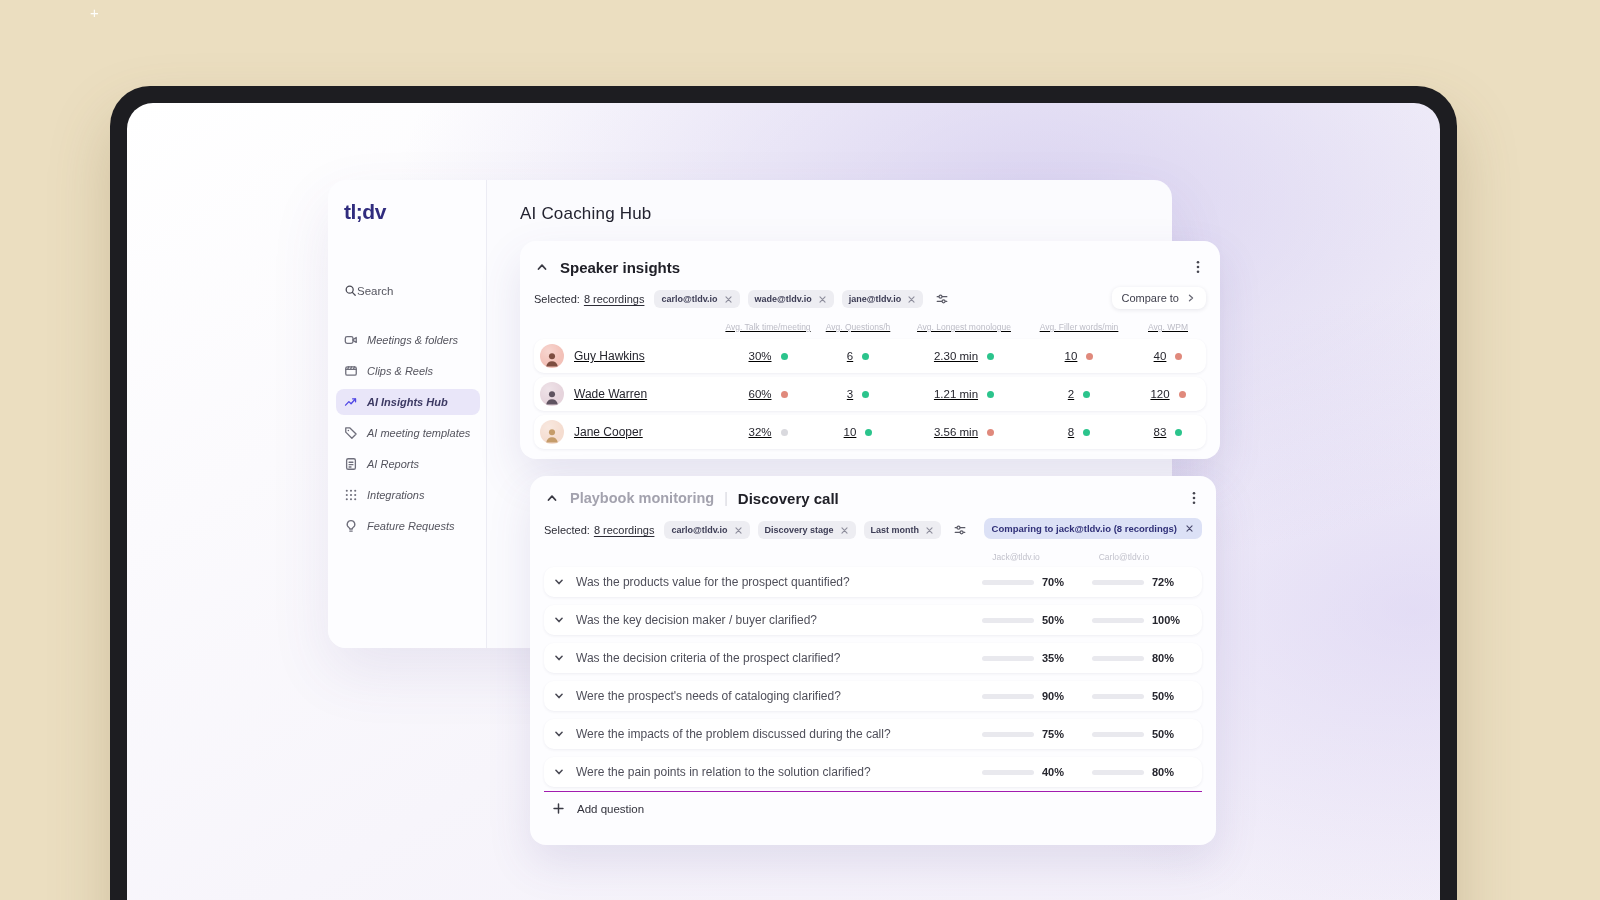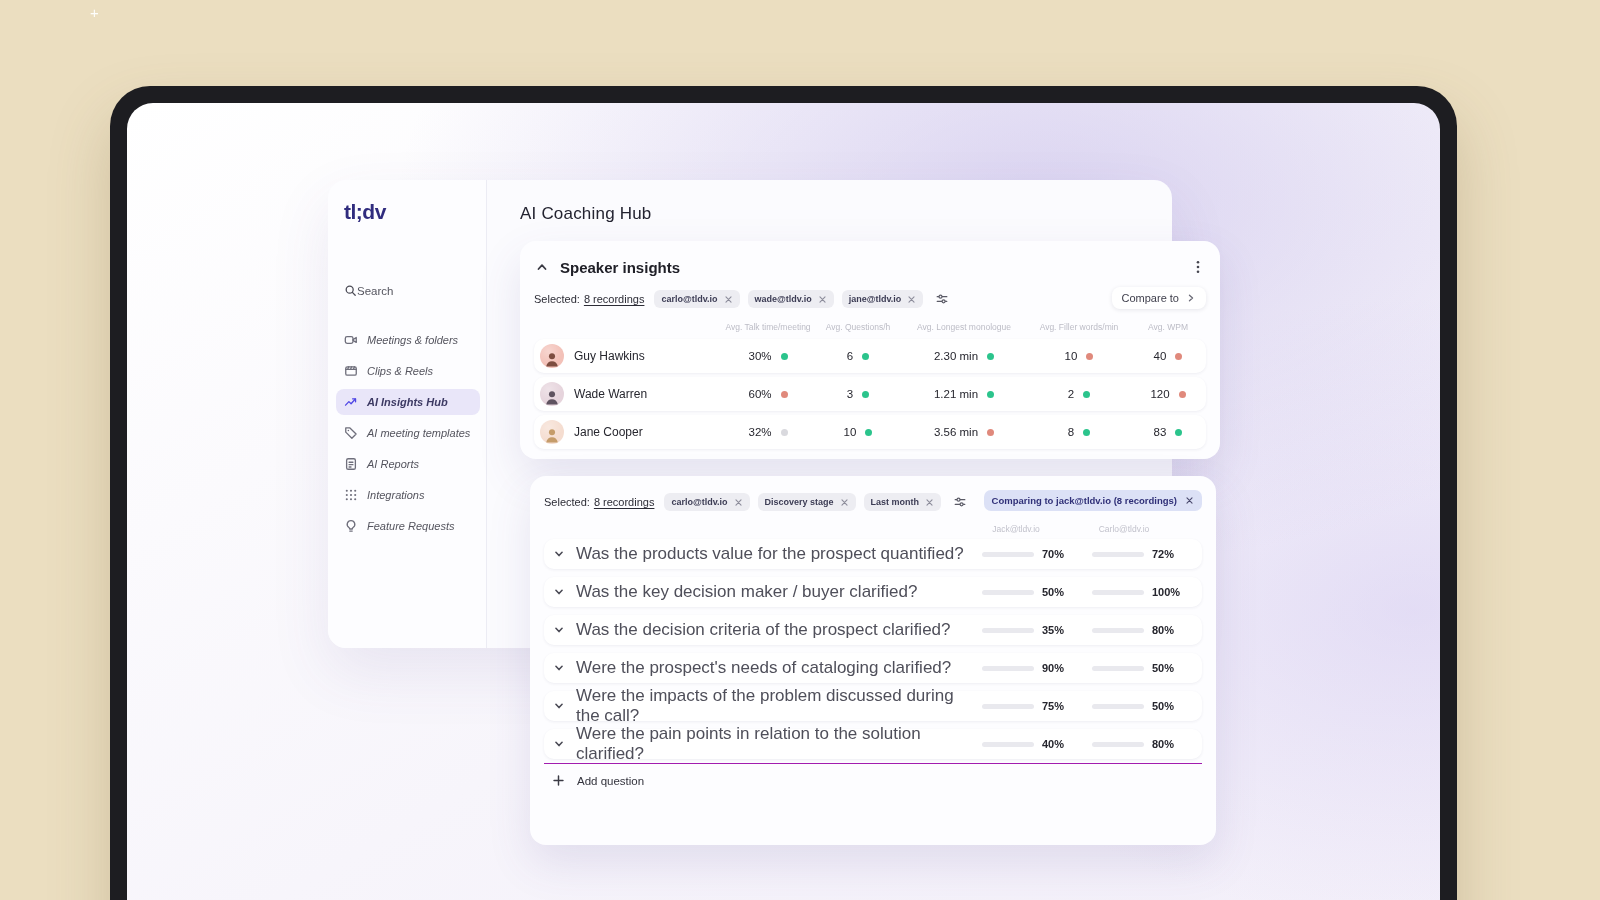--- a/index.html
+++ b/index.html
@@ -41,40 +41,40 @@
   .sel-count{font-size:11px;color:#2c2c36;text-decoration:underline;text-underline-offset:2px;cursor:pointer;margin-left:-6px;}
   .chips{display:flex;gap:8px;align-items:center;}
   .chip{display:flex;align-items:center;gap:6px;background:#ededf2;border-radius:6px;padding:4px 7px;font-size:9px;font-weight:bold;color:#3d3d55;cursor:pointer;white-space:nowrap;}
   .chip .x{width:9px;height:9px;color:#8d8d9b;cursor:pointer;flex:none;}
   .filter-icn{width:14px;height:14px;color:#5a5a66;cursor:pointer;margin-left:2px;flex:none;}
   .compare-btn{position:absolute;right:0;top:0;display:flex;align-items:center;gap:7px;background:#ffffff;border-radius:8px;padding:5px 10px;font-size:11px;color:#3f3f4c;box-shadow:0 1px 4px rgba(30,30,60,.10);cursor:pointer;}
   .chev-r{width:10px;height:10px;color:#6a6a76;flex:none;}
   .comparing-chip{position:absolute;right:0;top:0;display:flex;align-items:center;gap:8px;border-radius:6px;padding:5px 8px;font-size:9.5px;font-weight:bold;cursor:pointer;white-space:nowrap;}
   .comparing-chip .x{width:9px;height:9px;color:#4a4a6e;cursor:pointer;flex:none;}
 
-  .si-grid{display:grid;grid-template-columns:186px 96px 84px 128px 102px 76px;align-items:center;}
+  .si-grid{display:grid;grid-template-columns:186px 96px 84px 128px 102px 76px;align-items:center;text-decoration:underline;}
   .si-head{margin-top:8px;height:16px;}
   .col-label{font-size:8.5px;color:#bcbcc6;text-align:center;white-space:nowrap;}
   .si-rows{margin-top:4px;display:flex;flex-direction:column;gap:4px;}
   .si-row{height:34px;background:#fff;border-radius:10px;box-shadow:0 1px 3px rgba(40,40,90,.07);cursor:pointer;}
   .si-name-cell{display:flex;align-items:center;gap:10px;padding-left:6px;}
   .avatar{width:24px;height:24px;border-radius:50%;overflow:hidden;display:flex;align-items:flex-end;justify-content:center;flex:none;}
   .avatar svg{width:18px;height:18px;}
   .s-name{font-size:12px;color:#26262e;font-weight:500;}
   .metric{display:flex;align-items:center;justify-content:center;gap:9px;}
   .m-val{font-size:11.5px;color:#26262e;font-weight:500;}
   .dot{width:7px;height:7px;border-radius:50%;flex:none;}
 
   .q-cols{display:flex;align-items:center;margin-top:8px;height:13px;}
   .q-cols .spacer{flex:1;}
   .q-col-label{font-size:8.5px;color:#c2c2cc;text-align:center;white-space:nowrap;}
   .q-list{margin-top:4px;display:flex;flex-direction:column;gap:8px;}
   .q-row{height:30px;background:#fff;border-radius:10px;box-shadow:0 1px 3px rgba(40,40,90,.07);display:flex;align-items:center;padding:0 6px 0 8px;gap:10px;cursor:pointer;}
   .q-chev{width:14px;height:14px;color:#4a4a55;flex:none;}
-  .q-text{flex:1;font-size:17px;color:#4f4f5a;}
+  .q-text{flex:1;font-size:12px;color:#4f4f5a;}
   .bar-group{display:flex;align-items:center;gap:8px;flex:none;}
   .bar-group.left{width:100px;}
   .bar-group.right{width:104px;}
   .track{width:52px;height:5px;border-radius:3px;background:#e9e9ee;overflow:hidden;flex:none;}
   .fill{height:100%;border-radius:3px;}
   .pct{font-size:11px;font-weight:600;color:#26262e;}
   .add-row{margin-top:4px;height:34px;border-top:1px solid #a21caf;display:flex;align-items:center;gap:12px;padding-left:8px;cursor:pointer;}
   .add-plus{width:13px;height:13px;color:#3a3a44;flex:none;}
   .add-label{font-size:11.5px;color:#33333d;font-weight:500;}
 </style>
@@ -343,20 +343,37 @@
           </div>
           <div class="metric">
             <span class="m-val">83</span>
             <span class="dot" style="background: rgb(43, 196, 140);"></span>
           </div>
         </div>
       </div>
   </section>
 
   <section class="panel playbook">
+    <div class="p-head">
+      <span class="chev-btn">
+          <svg viewBox="0 0 16 16" fill="none" stroke="currentColor" stroke-width="1.8" stroke-linecap="round" stroke-linejoin="round">
+            <path d="M4.5 10l3.5-3.8L11.5 10"></path>
+          </svg>
+        </span>
+      <span class="p-title-muted">Playbook monitoring</span>
+      <span class="p-sep">|</span>
+      <span class="p-title">Discovery call</span>
+      <span class="kebab">
+          <svg viewBox="0 0 16 16" fill="currentColor" stroke="none">
+            <circle cx="8" cy="3.2" r="1.3"></circle>
+            <circle cx="8" cy="8" r="1.3"></circle>
+            <circle cx="8" cy="12.8" r="1.3"></circle>
+          </svg>
+        </span>
+    </div>
     <div class="filter-row">
       <span class="sel-label">Selected:</span>
       <span class="sel-count">8 recordings</span>
       <div class="chips">
           <div class="chip">
             <span>carlo@tldv.io</span>
             <span class="x">
               <svg viewBox="0 0 16 16" fill="none" stroke="currentColor" stroke-width="2" stroke-linecap="round">
                 <path d="M3.5 3.5l9 9M12.5 3.5l-9 9"></path>
               </svg>

